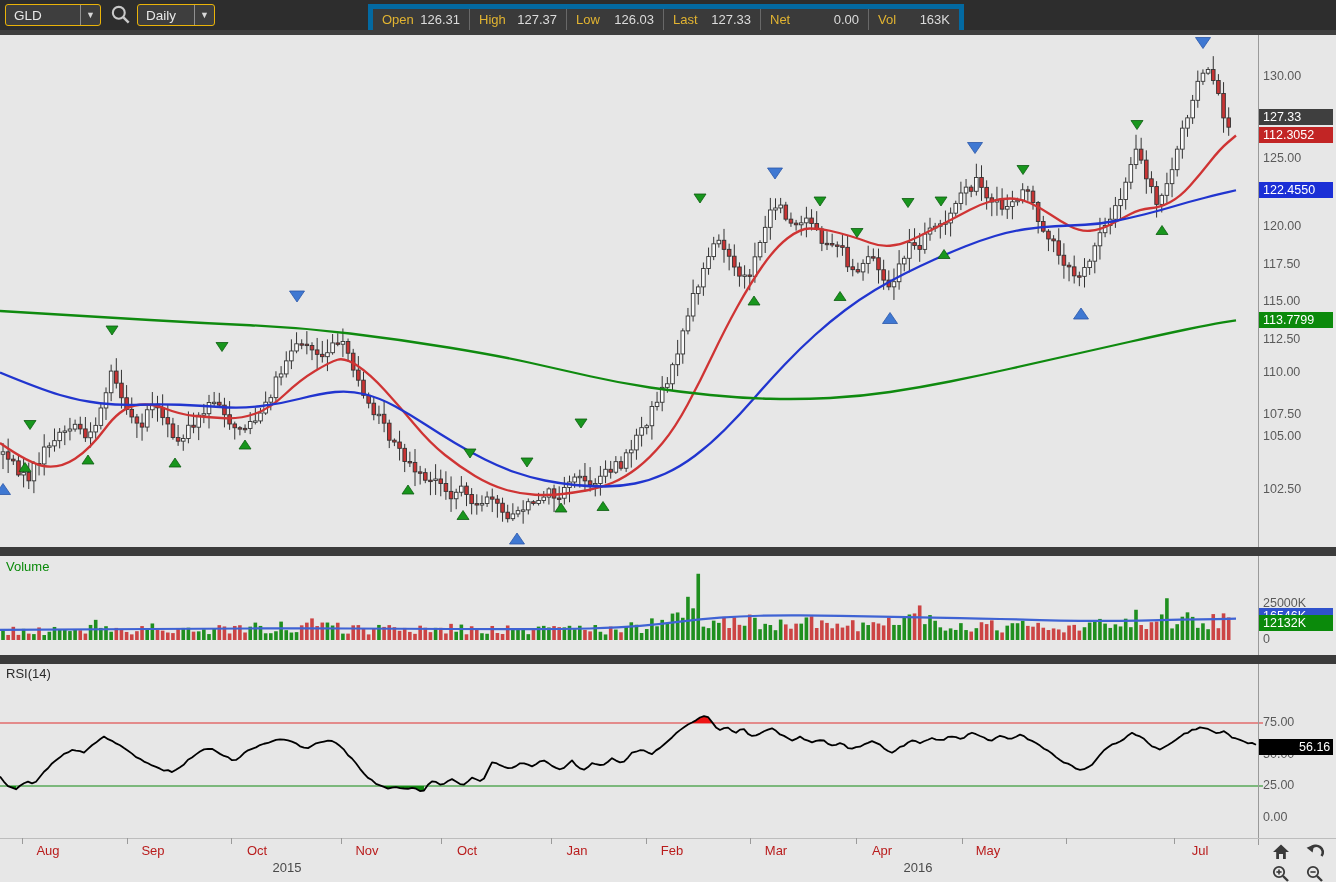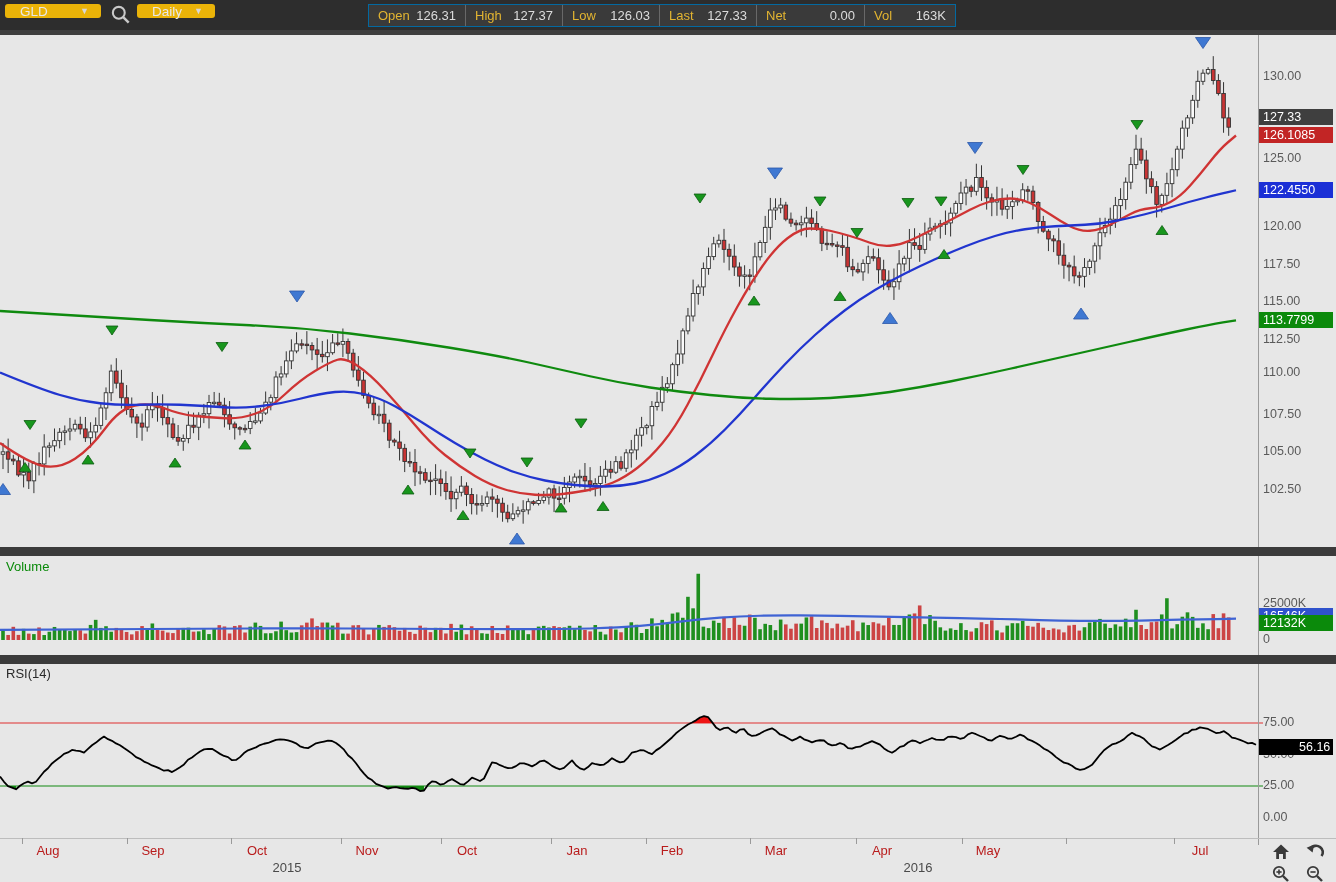--- a/index.html
+++ b/index.html
@@ -1,31 +1,31 @@
 <!DOCTYPE html>
 <html><head>
 <meta charset="utf-8">
 <style>
   html,body{margin:0;padding:0}
   body{width:1336px;height:882px;position:relative;overflow:hidden;
        background:#e7e7e7;font-family:"Liberation Sans",sans-serif;-webkit-font-smoothing:antialiased}
   
   .toolbar{position:absolute;top:0;left:0;width:1336px;height:35px;background:#2d2d2d;z-index:10}
   .toolbar::after{content:"";position:absolute;left:0;top:30px;width:100%;height:5px;background:#3e3e3e}
-  .combo{position:absolute;top:4px;height:14px;display:flex;align-items:center;
-         background:#3e3e3e;border:7px solid #eab308;border-radius:3px;color:#e8e8e8;
+  .combo{position:absolute;top:4px;height:22px;display:flex;align-items:center;
+         background:#3e3e3e;border:1px solid #eab308;border-radius:3px;color:#e8e8e8;
          font-size:13.5px;box-sizing:border-box;cursor:default}
   .combo .txt{padding-left:8px;flex:1}
   .combo .dd{width:19px;align-self:stretch;display:flex;align-items:center;justify-content:center;
              border-left:1px solid #909090;font-size:9px;color:#d8d8d8}
   #symbolCombo{left:5px;width:96px}
   #tfCombo{left:137px;width:78px}
   .iconbtn{position:absolute;top:4px;left:109px;width:24px;height:24px;background:none;border:none;padding:0;cursor:pointer}
-  #ohlc{position:absolute;left:368px;top:4px;height:23px;display:flex;background:#3a3a3a;
-        border:1px solid #0369a1;box-sizing:border-box}
+  #ohlc{position:absolute;left:368px;top:4px;height:31px;display:flex;background:#3a3a3a;
+        border:5px solid #0369a1;box-sizing:border-box}
   .cell{display:flex;align-items:center;box-sizing:border-box;padding:0 9px;border-right:1px solid #686868;font-size:13px;white-space:nowrap}
   .cell:last-child{border-right:none}
   .cell .lbl{color:#e2b431}
   .cell .val{color:#dcdcdc;margin-left:auto}
   .cell{width:97px}
   .cell.c-net{width:108px}
   .cell.c-vol{width:90px}
   
   .chart-wrap{position:absolute;left:0;top:35px;width:1336px;height:847px}
   #chart{position:absolute;left:0;top:0;z-index:1}
@@ -869,30 +869,30 @@
 
   <div id="overlay">
       <span class="tick" style="left: 1263px; top: 34px;">130.00</span>
       <span class="tick" style="left: 1263px; top: 116px;">125.00</span>
       <span class="tick" style="left: 1263px; top: 184px; text-align: right;">120.00</span>
       <span class="tick" style="left: 1263px; top: 221.5px;">117.50</span>
       <span class="tick" style="left: 1263px; top: 259px;">115.00</span>
       <span class="tick" style="left: 1263px; top: 296.5px;">112.50</span>
       <span class="tick" style="left: 1263px; top: 330px;">110.00</span>
       <span class="tick" style="left: 1263px; top: 371.5px;">107.50</span>
-      <span class="tick" style="left: 1263px; top: 409px; text-align: center;">105.00</span>
+      <span class="tick" style="left: 1263px; top: 394px; text-align: center;">105.00</span>
       <span class="tick" style="left: 1263px; top: 446.5px;">102.50</span>
       <span class="tick" style="left: 1263px; top: 561px;">25000K</span>
       <span class="tick" style="left: 1263px; top: 597px;">0</span>
       <span class="tick" style="left: 1263px; top: 680px;">75.00</span>
       <span class="tick" style="left: 1263px; top: 711.5px;">50.00</span>
       <span class="tick" style="left: 1263px; top: 743px;">25.00</span>
       <span class="tick" style="left: 1263px; top: 774.5px;">0.00</span>
       <span class="badge" style="left: 1259px; top: 74.05px; background: rgb(63, 63, 63); z-index: 5;">127.33</span>
-      <span class="badge" style="left: 1259px; top: 92.3725px; background: rgb(194, 37, 37); z-index: 6;">126.1085</span>
+      <span class="badge" style="left: 1259px; top: 92.3725px; background: rgb(194, 37, 37); z-index: 6;">112.3052</span>
       <span class="badge" style="left: 1259px; top: 147.175px; background: rgb(27, 47, 214); z-index: 7;">122.4550</span>
       <span class="badge" style="left: 1259px; top: 277.301px; background: rgb(11, 138, 11); z-index: 8;">113.7799</span>
       <span class="badge" style="left: 1259px; top: 573.174px; background: rgb(47, 82, 204); z-index: 9;">16546K</span>
       <span class="badge" style="left: 1259px; top: 579.53px; background: rgb(11, 138, 11); z-index: 10;">12132K</span>
       <span class="badge" style="left: 1259px; top: 703.738px; background: rgb(0, 0, 0); z-index: 11; padding-left: 40px;">56.16</span>
       <span class="month" style="left: 48px; top: 808px;">Aug</span>
       <span class="mtick" style="left: 22px;"></span>
       <span class="month" style="left: 153px; top: 808px;">Sep</span>
       <span class="mtick" style="left: 127px;"></span>
       <span class="month" style="left: 257px; top: 808px;">Oct</span>

